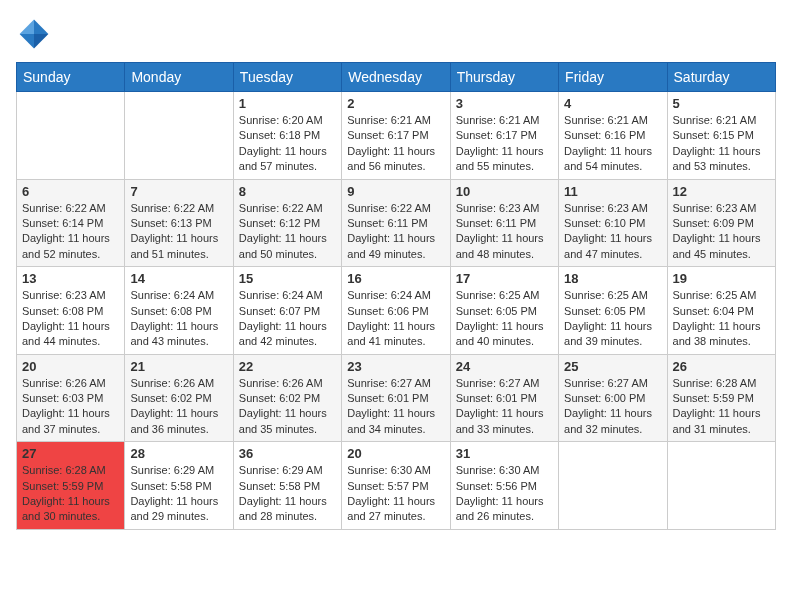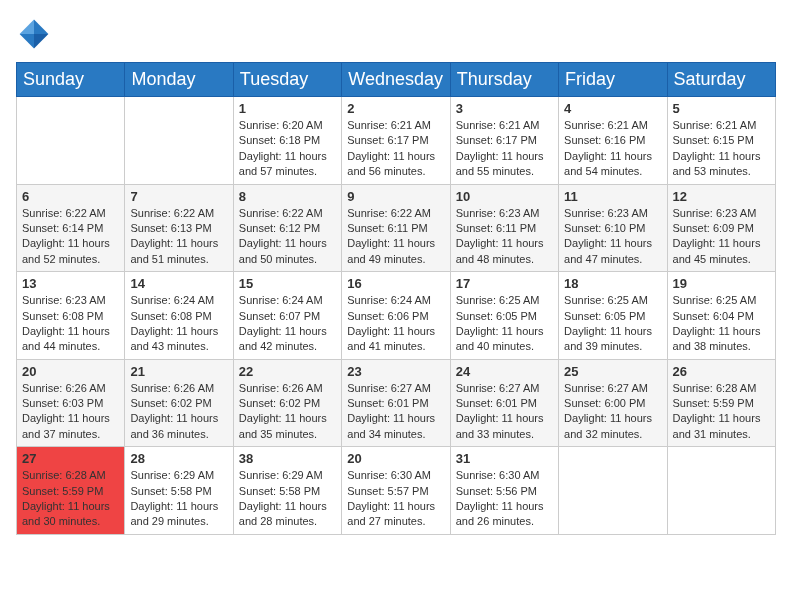--- a/index.html
+++ b/index.html
@@ -45,21 +45,21 @@
       color: #555;
     }
     .calendar {
       width: 100%;
       border-collapse: collapse;
       border: 1px solid #ccc;
     }
     .calendar th {
       background-color: #2979c2;
       color: #fff;
-      font-size: 18px;
+      font-size: 14px;
       padding: 6px 6px;
       text-align: left;
       border: 1px solid #1a5fa8;
       font-weight: normal;
     }
     .calendar td {
       border: 1px solid #ccc;
       vertical-align: top;
       padding: 4px 5px;
       font-size: 11px;
@@ -297,21 +297,21 @@
 Sunset: 5:59 PM
 Daylight: 11 hours and 30 minutes.</div>
         </td>
         <td style="background: rgb(255, 255, 255);">
           <span class="day-number">28</span>
           <div class="day-info" style="white-space: pre-line;">Sunrise: 6:29 AM
 Sunset: 5:58 PM
 Daylight: 11 hours and 29 minutes.</div>
         </td>
         <td style="background: rgb(255, 255, 255);">
-          <span class="day-number">38</span>
+          <span class="day-number">36</span>
           <div class="day-info" style="white-space: pre-line;">Sunrise: 6:29 AM
 Sunset: 5:58 PM
 Daylight: 11 hours and 28 minutes.</div>
         </td>
         <td style="background: rgb(255, 255, 255);">
           <span class="day-number">20</span>
           <div class="day-info" style="white-space: pre-line;">Sunrise: 6:30 AM
 Sunset: 5:57 PM
 Daylight: 11 hours and 27 minutes.</div>
         </td>

